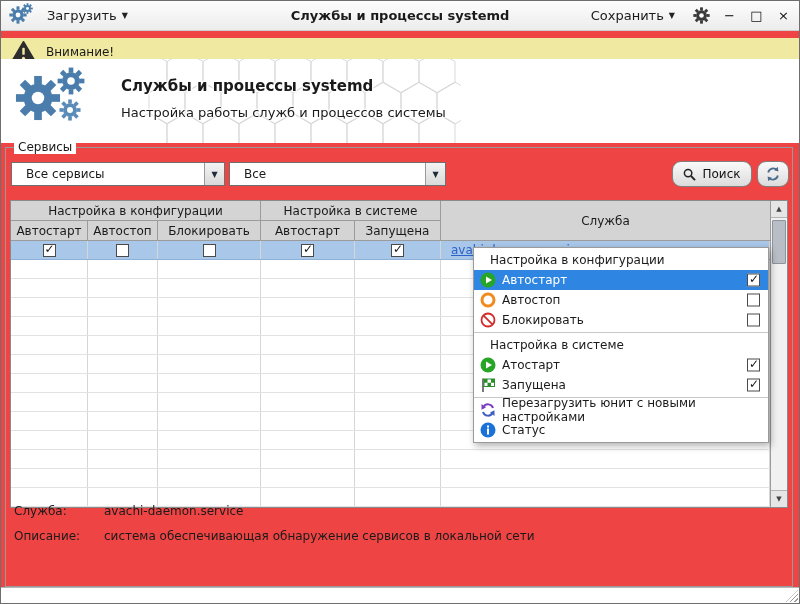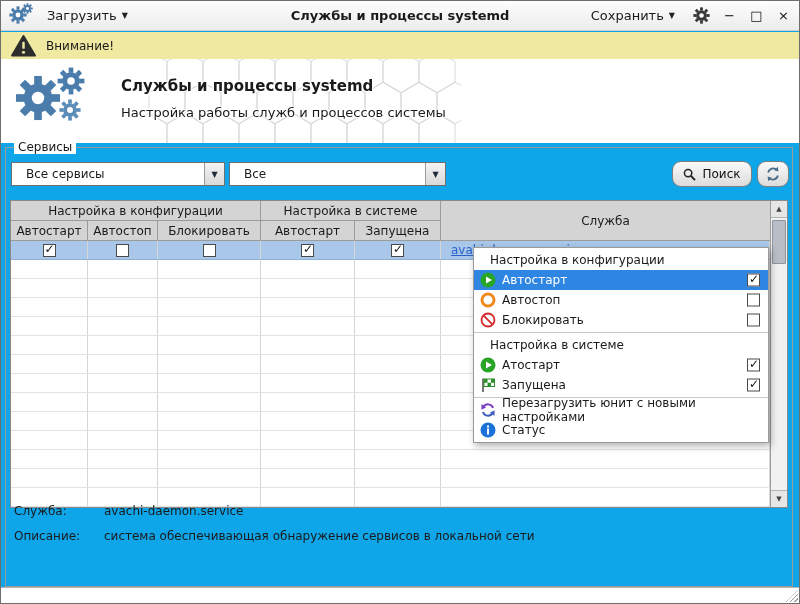--- a/index.html
+++ b/index.html
@@ -1,33 +1,33 @@
 <!DOCTYPE html>
 <html><head>
 <meta charset="utf-8">
 <style>
   html,body{margin:0;padding:0;background:#fff;}
-  .window{position:relative;width:798px;height:602px;border:1px solid #6e6e6e;background:#0ea5e9;
+  .window{position:relative;width:798px;height:602px;border:1px solid #6e6e6e;background:#ef4444;
     font-family:"DejaVu Sans","Liberation Sans",sans-serif;font-size:12px;color:#1a1a1a;overflow:hidden;}
 
   
   .titlebar{position:absolute;top:0;left:0;right:0;height:30px;background:linear-gradient(#fdfdfd,#ececec);
     border-bottom:1px solid #cfcfcf;display:flex;align-items:center;padding:0 8px;box-sizing:border-box;}
   .tb-left{display:flex;align-items:center;gap:8px;}
   .app-icon{position:relative;width:24px;height:24px;}
   .app-icon .big{position:absolute;left:0;top:2px;}
   .app-icon .small{position:absolute;left:13px;top:-1px;}
   .tb-btn{display:flex;align-items:center;gap:5px;font-size:13px;padding:3px 6px;cursor:default;}
   .caret{font-size:8px;color:#222;}
   .tb-title{position:absolute;left:50%;transform:translateX(-50%);font-weight:bold;font-size:13px;}
   .tb-right{margin-left:auto;display:flex;align-items:center;gap:12px;}
   .win-btn{font-size:13px;width:15px;text-align:center;color:#111;cursor:default;}
 
   
-  .warnbar{position:absolute;top:31px;left:0;right:0;height:27px;background:#f0e9a2;display:flex;
+  .warnbar{position:absolute;top:37px;left:0;right:0;height:27px;background:#f0e9a2;display:flex;
     align-items:center;padding:0 10px;gap:10px;box-sizing:border-box;}
 
   
   .appheader{position:absolute;top:58px;left:0;right:0;height:84px;background:#fff;overflow:hidden;}
   #hex-svg{position:absolute;left:140px;top:0;}
   .logo{position:absolute;left:14px;top:6px;width:74px;height:72px;}
   .logo .lg1{position:absolute;left:0;top:10px;}
   .logo .lg2{position:absolute;left:42px;top:2px;}
   .logo .lg3{position:absolute;left:44px;top:34px;}
   .h-title,.h-sub{position:absolute;left:120px;z-index:2;

